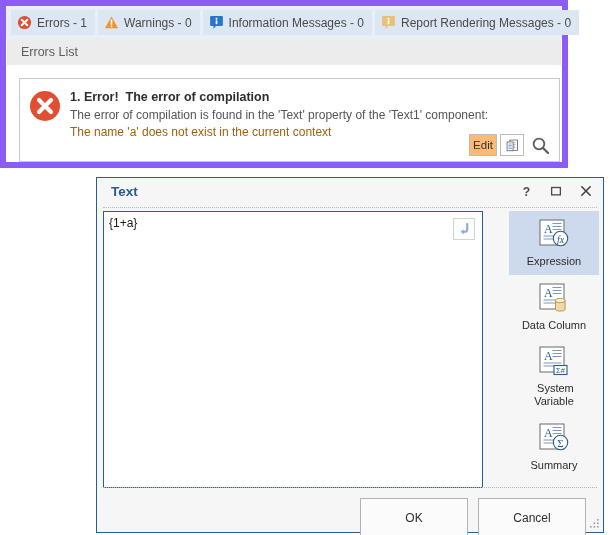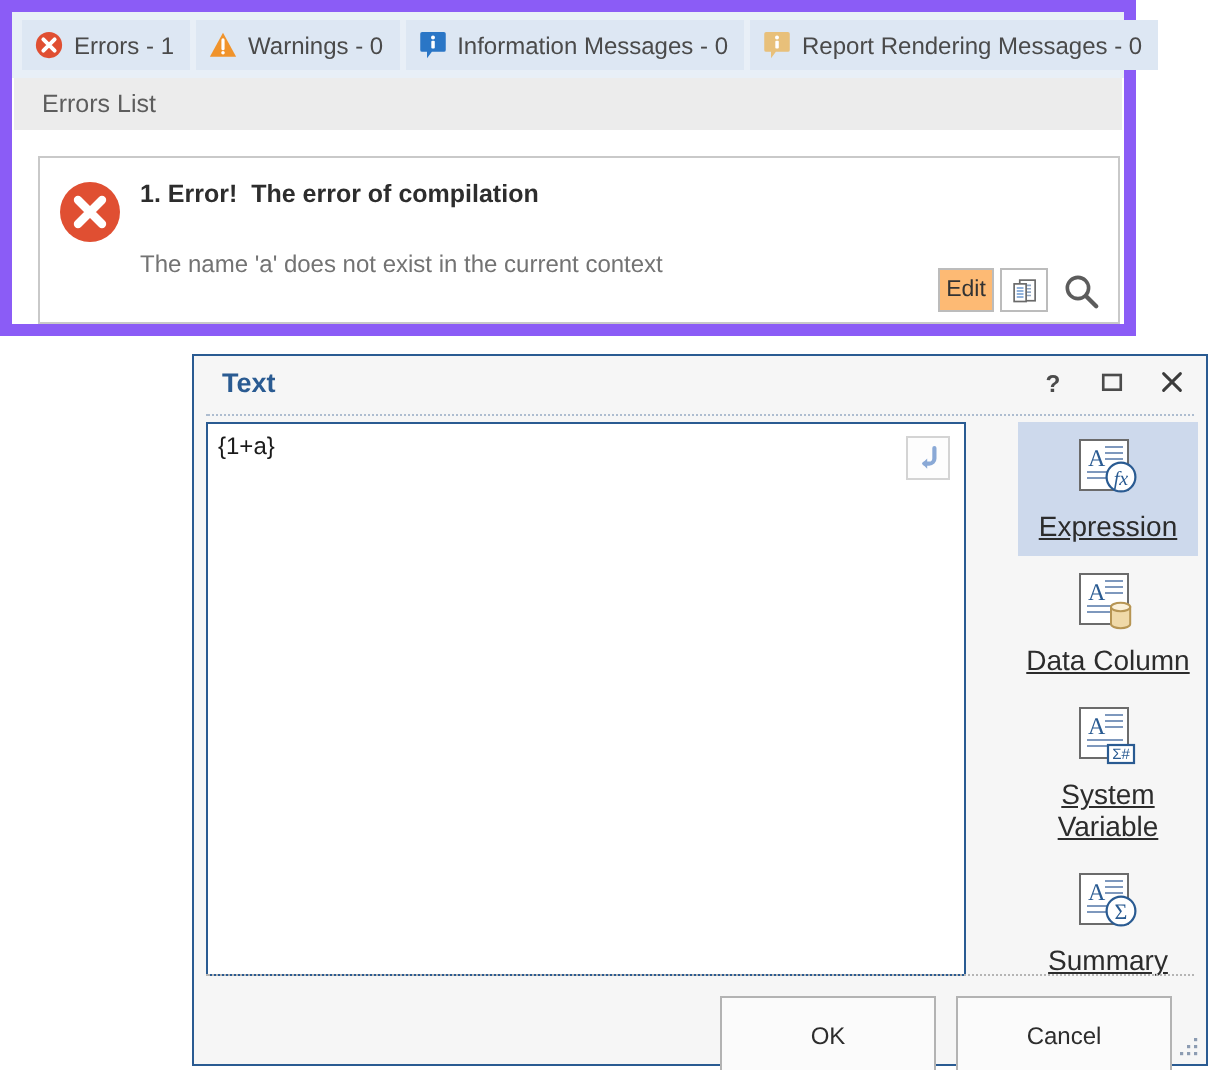--- a/index.html
+++ b/index.html
@@ -105,21 +105,21 @@
     top: 29px;
     font-size: 12px;
     color: #555555;
     white-space: nowrap;
   }
   .error-line2 {
     position: absolute;
     left: 50px;
     top: 46px;
     font-size: 12px;
-    color: #737373;
+    color: #a16207;
     white-space: nowrap;
     text-align: right;
   }
   .error-actions {
     position: absolute;
     right: 6px;
     bottom: 5px;
     display: flex;
     align-items: center;
     gap: 3px;
@@ -263,25 +263,24 @@
     padding: 6px 0 7px 0;
     display: flex;
     flex-direction: column;
     align-items: center;
     gap: 4px;
     box-sizing: border-box;
     cursor: default;
   }
   .tool.selected { background: #cdd9ec; }
   .tool-label {
-    font-size: 14px;
+    font-size: 11px;
     color: #2c2c2c;
-    text-align: center;
+    text-align: right;
     line-height: 1.15;
-    text-decoration: underline;
   }
   .dlg-dotted-bottom {
     position: absolute;
     left: 6px;
     right: 6px;
     bottom: 43px;
     height: 1px;
     border-top: 1px dotted #b5b5b5;
   }
   .dlg-footer {
@@ -363,20 +362,21 @@
     <div class="errors-list-header">
       <span>Errors List</span>
     </div>
 
     <div class="error-card">
       <svg class="error-icon" viewBox="0 0 32 32">
         <circle cx="16" cy="16" r="15" fill="#e04f32"></circle>
         <path d="M10 10 L22 22 M22 10 L10 22" stroke="#ffffff" stroke-width="4.2" stroke-linecap="round"></path>
       </svg>
       <div class="error-title">1. Error!  The error of compilation</div>
+      <div class="error-line1">The error of compilation is found in the 'Text' property of the 'Text1' component:</div>
       <div class="error-line2">The name 'a' does not exist in the current context</div>
 
       <div class="error-actions">
         <div class="btn-edit">
           <span>Edit</span>
         </div>
         <div class="btn-icon">
           <svg width="15" height="15" viewBox="0 0 16 16">
             <rect x="5.2" y="2.2" width="8.2" height="11" fill="#ffffff" stroke="#6a6a6a" stroke-width="0.9"></rect>
             <path d="M7.2 5 h4 M7.2 6.8 h4 M7.2 8.6 h4 M7.2 10.4 h4" stroke="#8fa6c4" stroke-width="0.85"></path>

